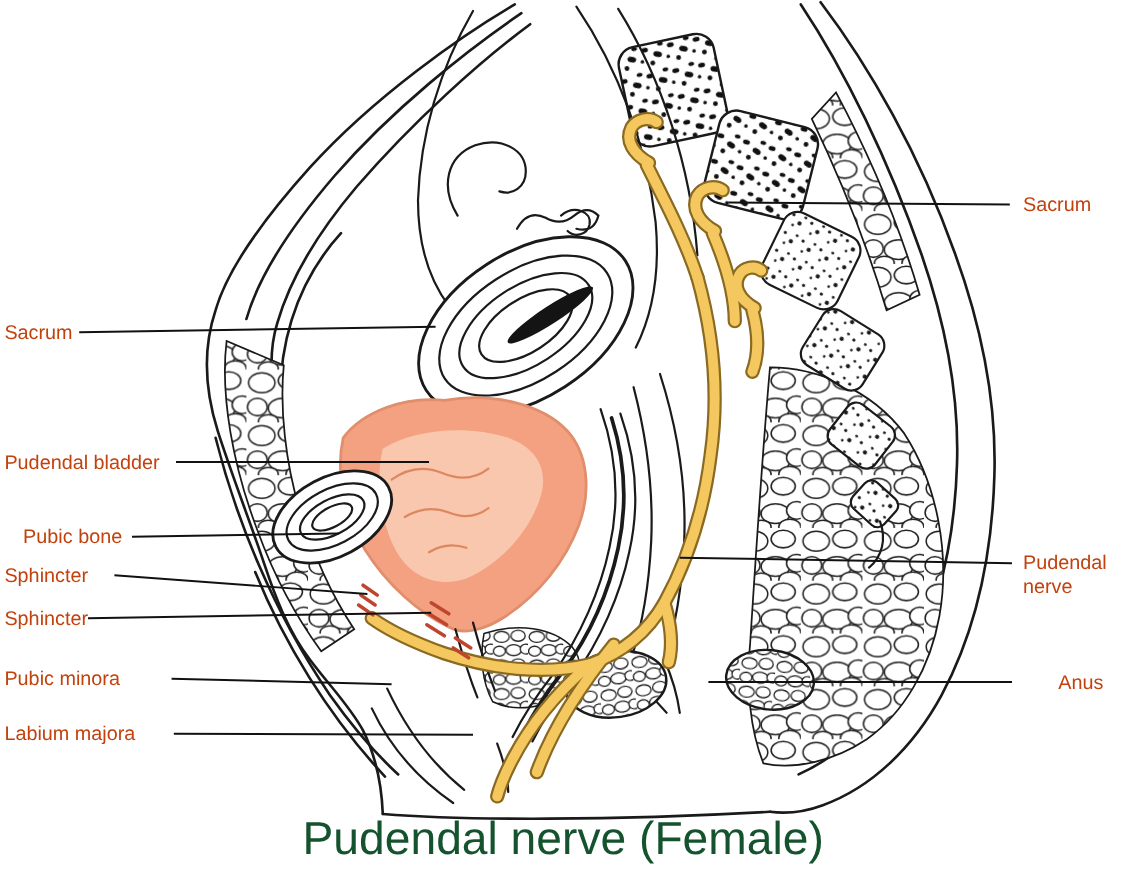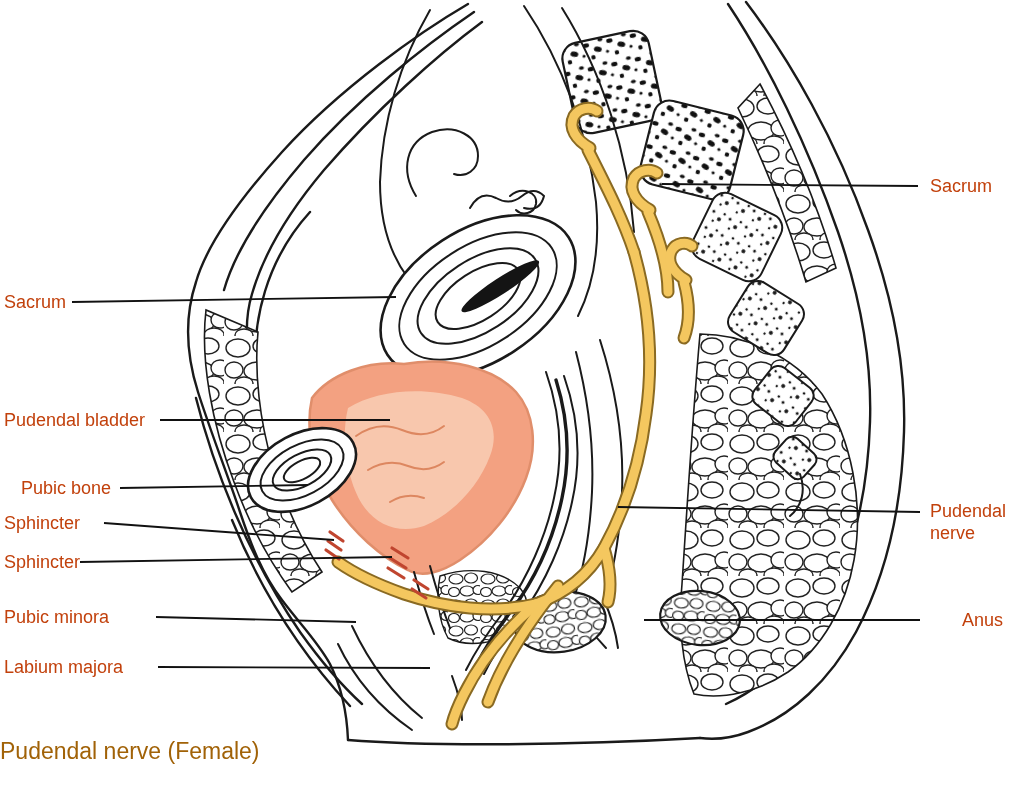--- a/index.html
+++ b/index.html
@@ -8,22 +8,22 @@
     background:var(--background,#fff);overflow:hidden;
     font-family:"Liberation Sans",sans-serif;color:#111;
   }
   .stage svg{position:absolute;left:0;top:0;}
   .lbl{
     position:absolute;font-size:18px;line-height:22px;color:#c2410c;
     white-space:nowrap;
   }
   .lbl.wrap{white-space:normal;width:88px;}
   .title{
-    position:absolute;left:0;right:0;top:738px;
-    font-size:23px;color:#a16207;
+    position:absolute;left:0;right:0;top:738px;text-align:center;
+    font-size:42px;color:#14532d;
   }
   
   .ln path{fill:none;stroke:#1a1a1a;stroke-width:2.4;stroke-linecap:round;}
   .ln2{fill:none;stroke:#1a1a1a;stroke-width:2;stroke-linecap:round;}
   .g-ln2 path{fill:none;stroke:#1a1a1a;stroke-width:2;stroke-linecap:round;}
   .lum{stroke-width:3.4 !important;}
   .pebfill{fill:url(#peb);stroke:#1a1a1a;stroke-width:1.6;}
   .pebfillS{fill:url(#pebS);stroke:#1a1a1a;stroke-width:1.4;}
   .pebblob{fill:url(#pebS);stroke:#1a1a1a;stroke-width:2.2;}
   .segH{fill:url(#stipH);stroke:#1a1a1a;stroke-width:2.2;}

